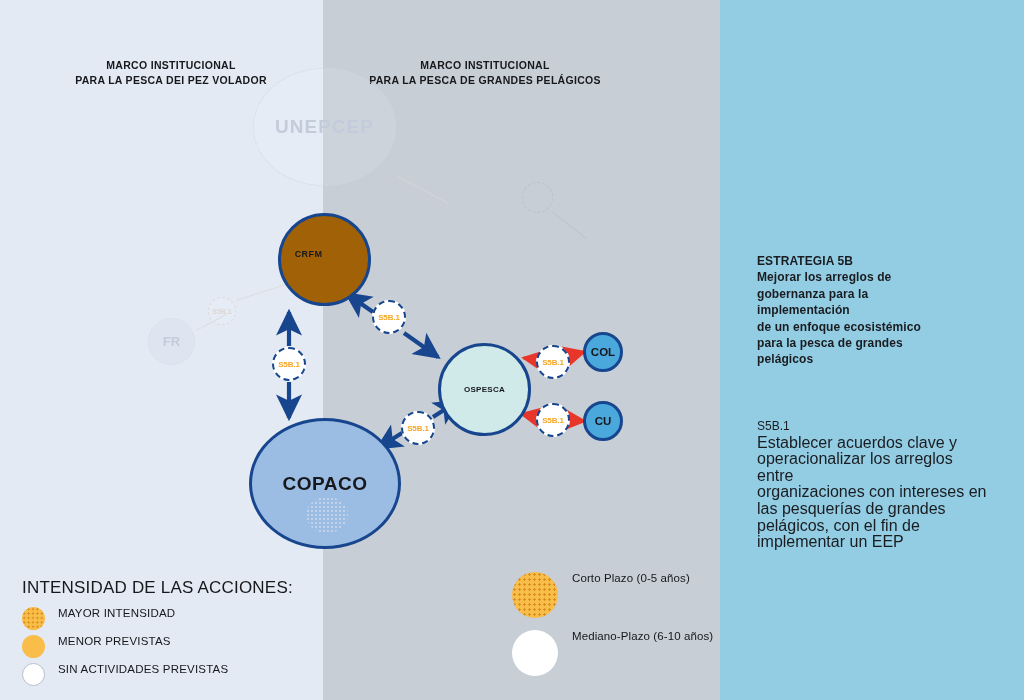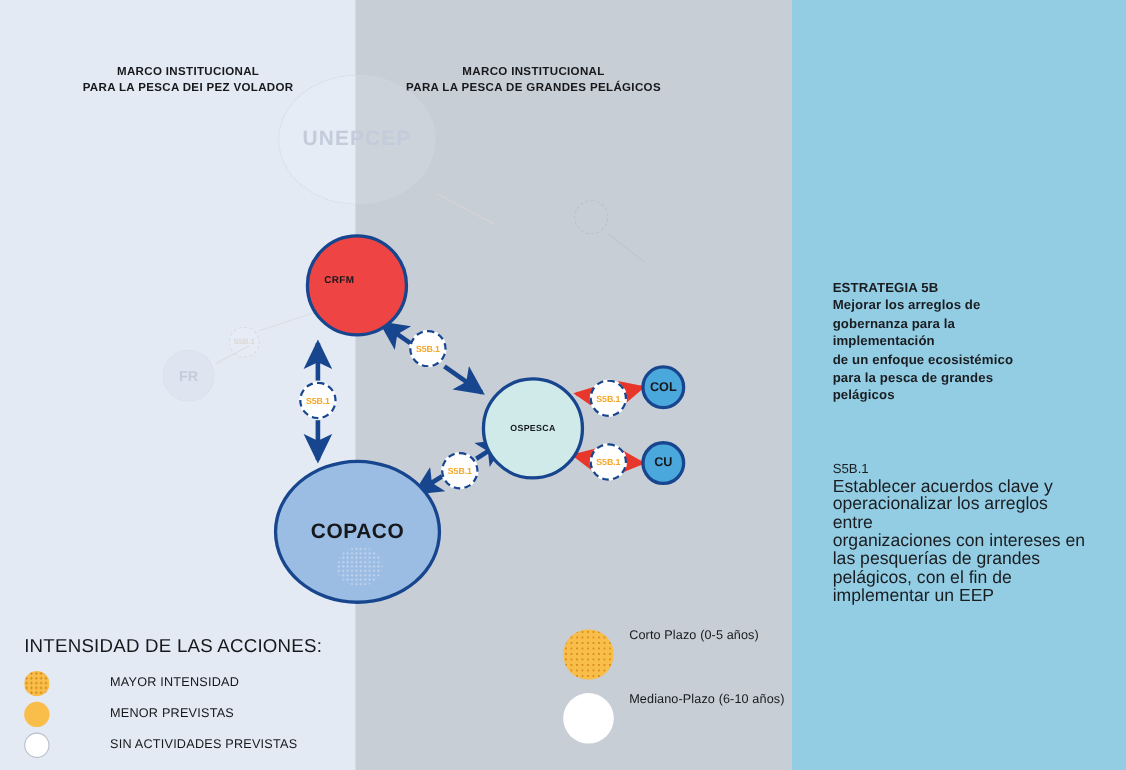--- a/index.html
+++ b/index.html
@@ -84,21 +84,21 @@
     border-radius: 50%;
     display: flex;
     align-items: center;
     justify-content: center;
     color: #16181c;
     font-weight: bold;
     z-index: 6;
   }
   #node-crfm {
     left: 278px; top: 213px; width: 93px; height: 93px;
-    background: #ef4444; border: 3px solid #17468f;
+    background: #a16207; border: 3px solid #17468f;
   }
   #node-crfm .node-label {
     font-size: 9px; letter-spacing: .4px;
     transform: translate(-16px, -6px);
   }
   #node-ospesca {
     left: 438px; top: 343px; width: 93px; height: 93px;
     background: #cfeae8; border: 3px solid #17468f;
   }
   #node-ospesca .node-label { font-size: 8px; letter-spacing: .3px; }
@@ -164,23 +164,22 @@
     z-index: 10;
   }
   #legend-intensity .legend-title {
     font-size: 17px;
     color: #16181c;
     letter-spacing: .2px;
     margin-bottom: 9px;
   }
   #legend-intensity .legend-row {
     display: flex;
-    align-items: center;
+    align-items: flex-start;
     height: 28px;
-    gap: 42px;
   }
   #legend-intensity .legend-swatch {
     width: 23px; height: 23px;
     border-radius: 50%;
     margin-right: 13px;
     flex: 0 0 auto;
   }
   .sw-high {
     background: #f9bd4a;
     background-image: radial-gradient(#d98f1e 1.05px, transparent 1.15px);

